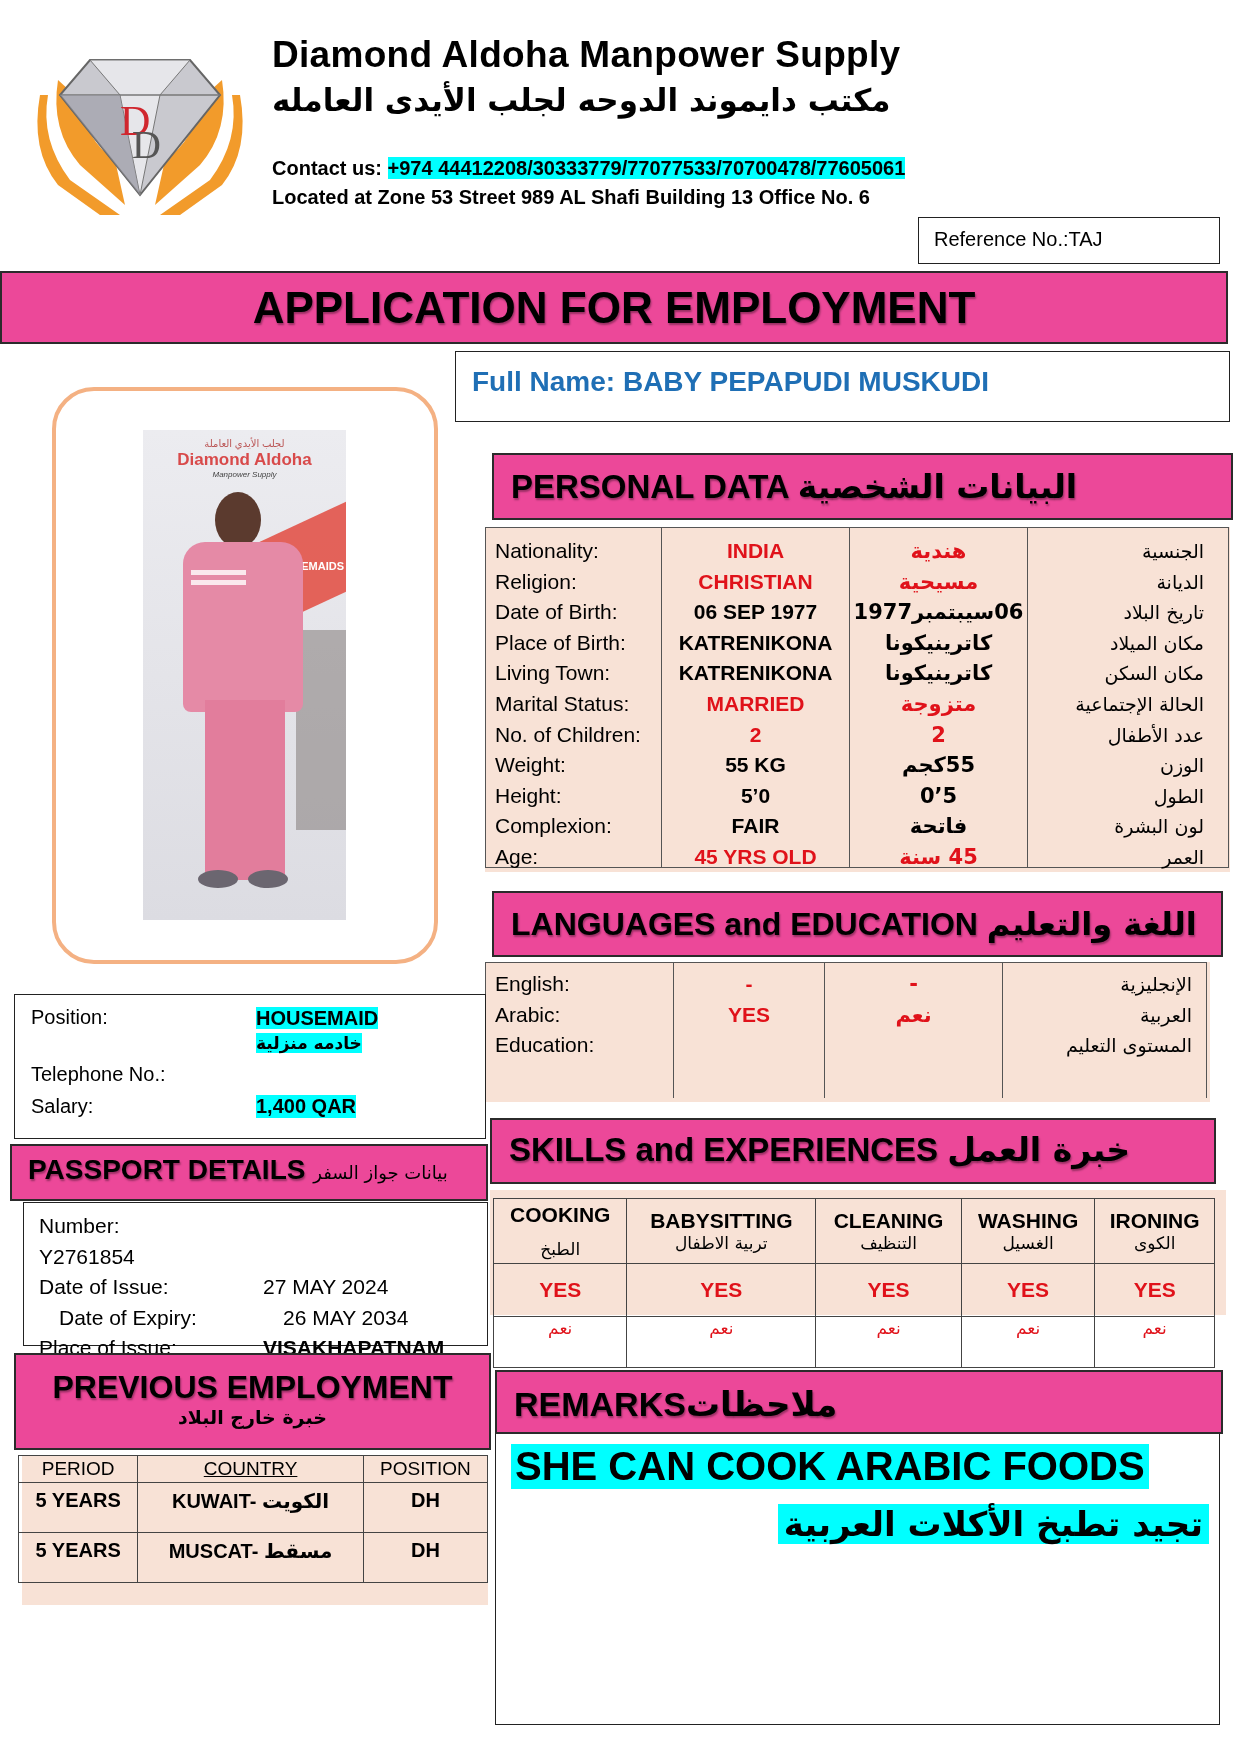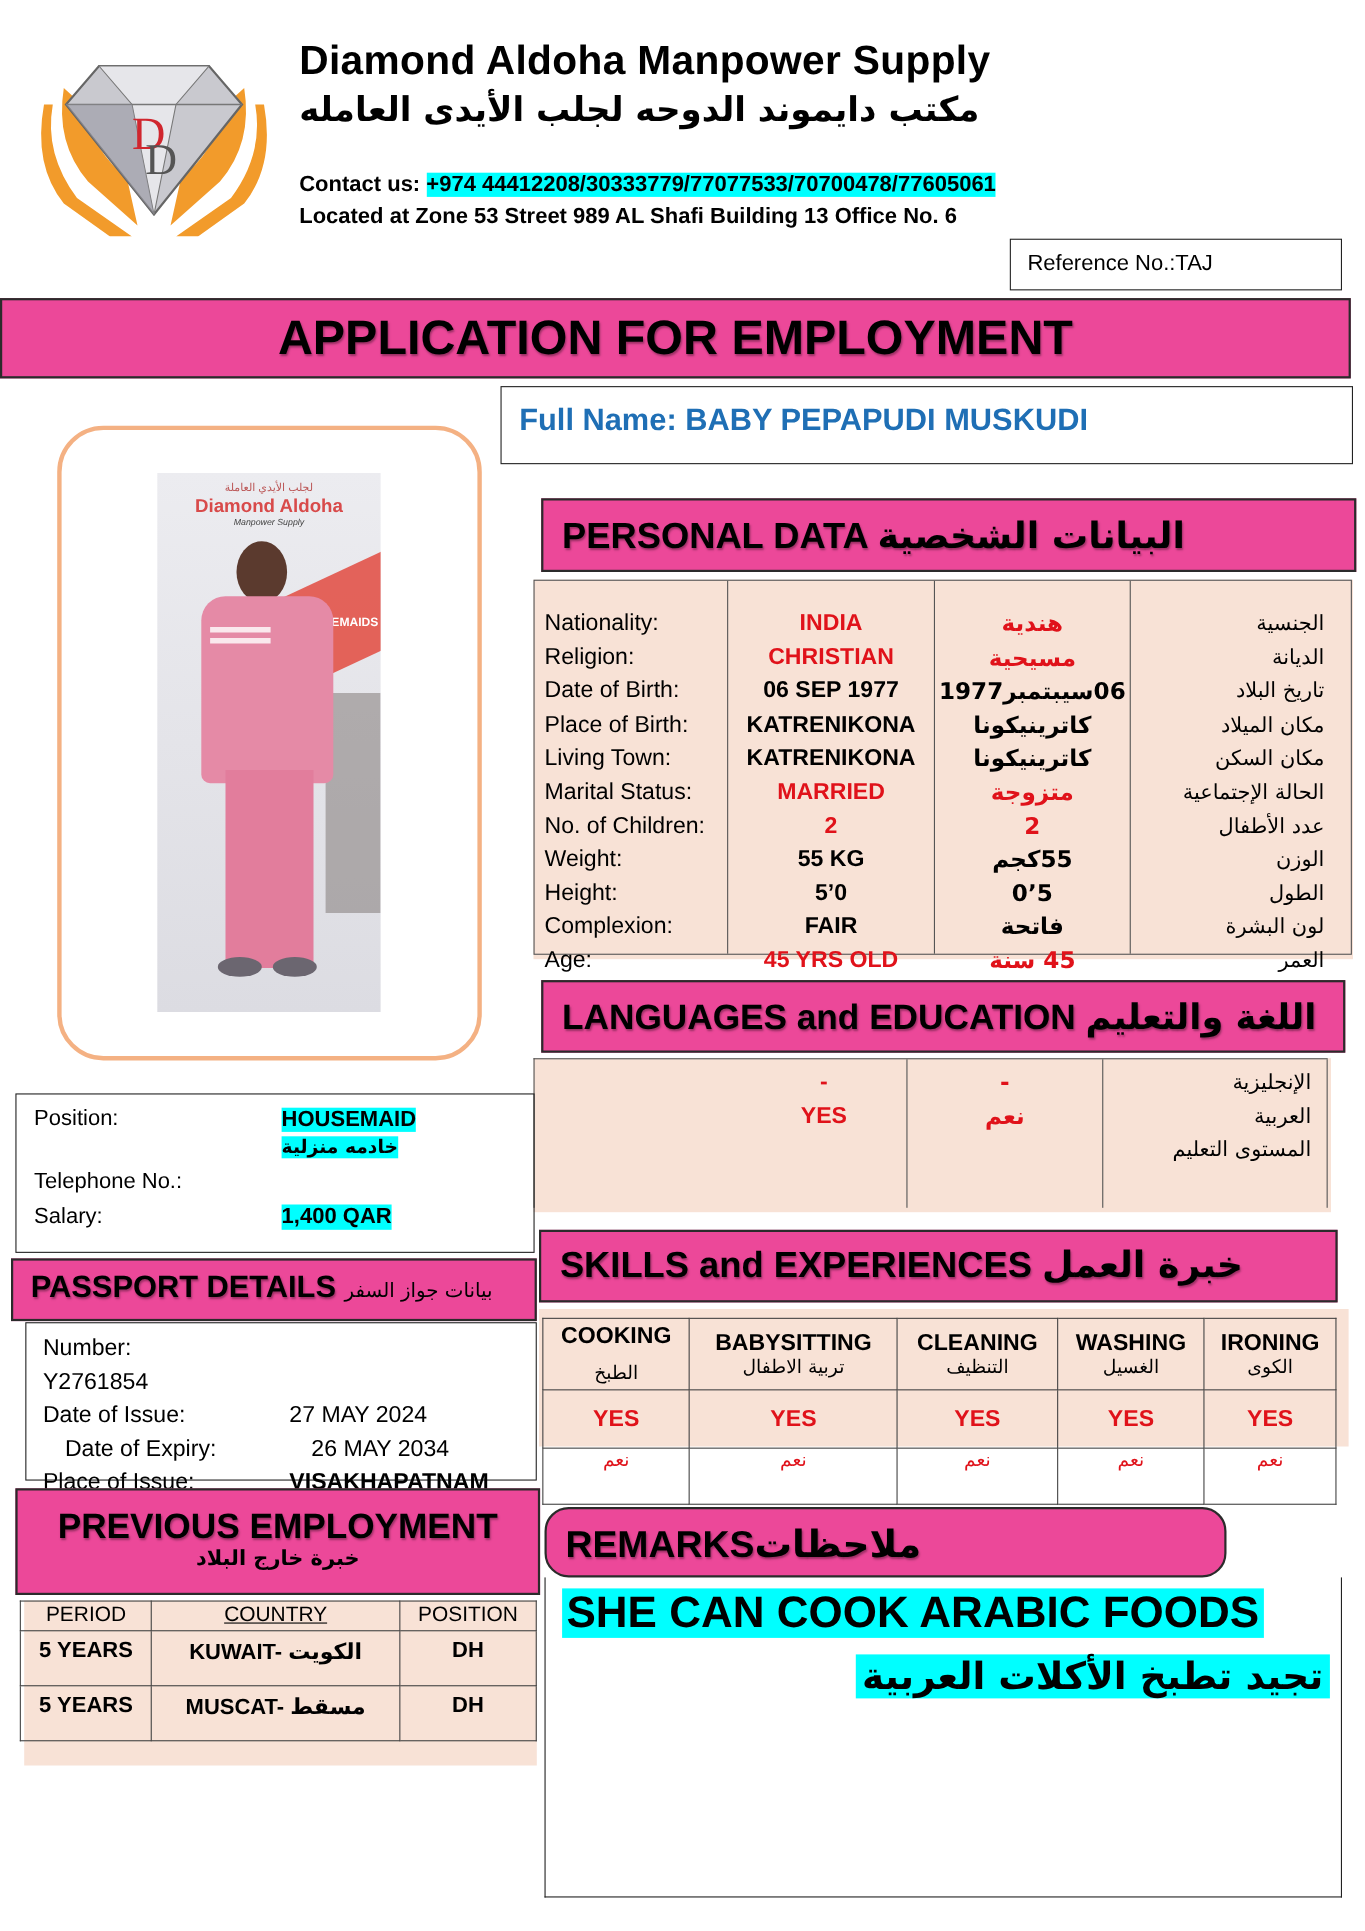--- a/index.html
+++ b/index.html
@@ -21,33 +21,33 @@
   #ref-box{left:918px;top:217px;width:302px;height:47px;border:1.5px solid #222;box-sizing:border-box;font-size:20px;padding:10px 0 0 15px;}
   #title-bar{left:0;top:271px;width:1228px;height:73px;}
   #title-bar span{display:block;text-align:center;font-size:44px;line-height:70px;}
   #fullname-box{left:455px;top:351px;width:775px;height:71px;border:1.5px solid #222;box-sizing:border-box;font-size:28px;font-weight:bold;color:#1f6fb5;padding:14px 0 0 16px;}
   #photo-frame{left:52px;top:387px;width:386px;height:577px;border:4px solid #f4b183;border-radius:42px;box-sizing:border-box;}
   #photo{left:143px;top:430px;width:203px;height:490px;background:linear-gradient(#ececf0,#dcdce2);overflow:hidden;}
   
   #pd-head{left:492px;top:453px;width:741px;height:67px;font-size:33px;padding:12px 0 0 17px;}
   #pd-area{left:485px;top:527px;width:745px;height:345px;}
   #pd-table{position:absolute;left:0;top:0;width:742px;height:339px;border:1.5px solid #555;}
-  .col{position:absolute;top:0;height:100%;box-sizing:border-box;border-right:1.5px solid #555;font-size:21px;line-height:30.6px;padding-top:24px;}
+  .col{position:absolute;top:0;height:100%;box-sizing:border-box;border-right:1.5px solid #555;font-size:21px;line-height:30.6px;padding-top:8px;}
   
   #info-box{left:14px;top:994px;width:472px;height:145px;border:1.5px solid #222;box-sizing:border-box;font-size:20px;}
   #pass-head{left:10px;top:1144px;width:478px;height:57px;font-size:28px;padding:8px 0 0 16px;}
   #pass-box{left:23px;top:1202px;width:465px;height:144px;border:1.5px solid #222;box-sizing:border-box;font-size:21px;}
   #prev-head{left:14px;top:1353px;width:477px;height:97px;text-align:center;}
   #prev-area{left:22px;top:1455px;width:466px;height:150px;}
   
   #lang-head{left:492px;top:891px;width:731px;height:66px;font-size:32px;padding:12px 0 0 17px;}
   #lang-area{left:485px;top:962px;width:725px;height:140px;}
   #skills-head{left:490px;top:1118px;width:726px;height:66px;font-size:33px;padding:10px 0 0 17px;}
   #skills-area{left:490px;top:1190px;width:736px;height:125px;}
-  #rem-head{left:495px;top:1370px;width:620px;height:64px;font-size:34px;padding:12px 0 0 17px;border-radius:22px;}
+  #rem-head{left:495px;top:1370px;width:728px;height:64px;font-size:34px;padding:12px 0 0 17px;}
   #rem-box{left:495px;top:1434px;width:725px;height:291px;border:1.5px solid #222;border-top:none;box-sizing:border-box;}
   .skill-table td{border:1.5px solid #444;text-align:center;font-size:21px;}
 </style>
 </head>
 <body>
 
 <div class="abs" id="logo">
   <svg width="220" height="175" viewBox="0 0 220 175">
     <path d="M18 55 Q10 100 40 140 L90 175 L70 175 L28 145 Q0 110 10 55 Z" fill="#f29b2b"></path>
     <path d="M28 40 Q20 90 50 125 L95 165 L85 120 Q55 100 50 60 Z" fill="#f29b2b"></path>
@@ -152,20 +152,25 @@
       </div>
   </div>
 </div>
 
 <div class="abs peach hdr" id="lang-head">
   <span>LANGUAGES and EDUCATION</span>
   <span class="ar">اللغة والتعليم</span>
 </div>
 <div class="abs light" id="lang-area">
   <div style="position:absolute;left:0;top:0;width:721px;height:135px;border-top:1.5px solid #555;border-left:1.5px solid #555;">
+    <div class="col" id="lang-col-label" style="left:0;width:188px;padding-left:9px;padding-top:6px;">
+        <div>English:</div>
+        <div>Arabic:</div>
+        <div>Education:</div>
+      </div>
     <div class="col" id="lang-col-value" style="left:188px;width:151px;text-align:center;font-weight:bold;padding-top:6px;">
         <div class="red" style="min-height: 30.6px;">-</div>
         <div class="red" style="min-height: 30.6px;">YES</div>
         <div class="red" style="min-height: 30.6px;"></div>
       </div>
     <div class="col" id="lang-col-value-ar" style="left:339px;width:178px;text-align:center;font-weight:bold;padding-top:6px;">
         <div class="red ar" style="min-height: 30.6px;">-</div>
         <div class="red ar" style="min-height: 30.6px;">نعم</div>
         <div class="red ar" style="min-height: 30.6px;"></div>
       </div>

